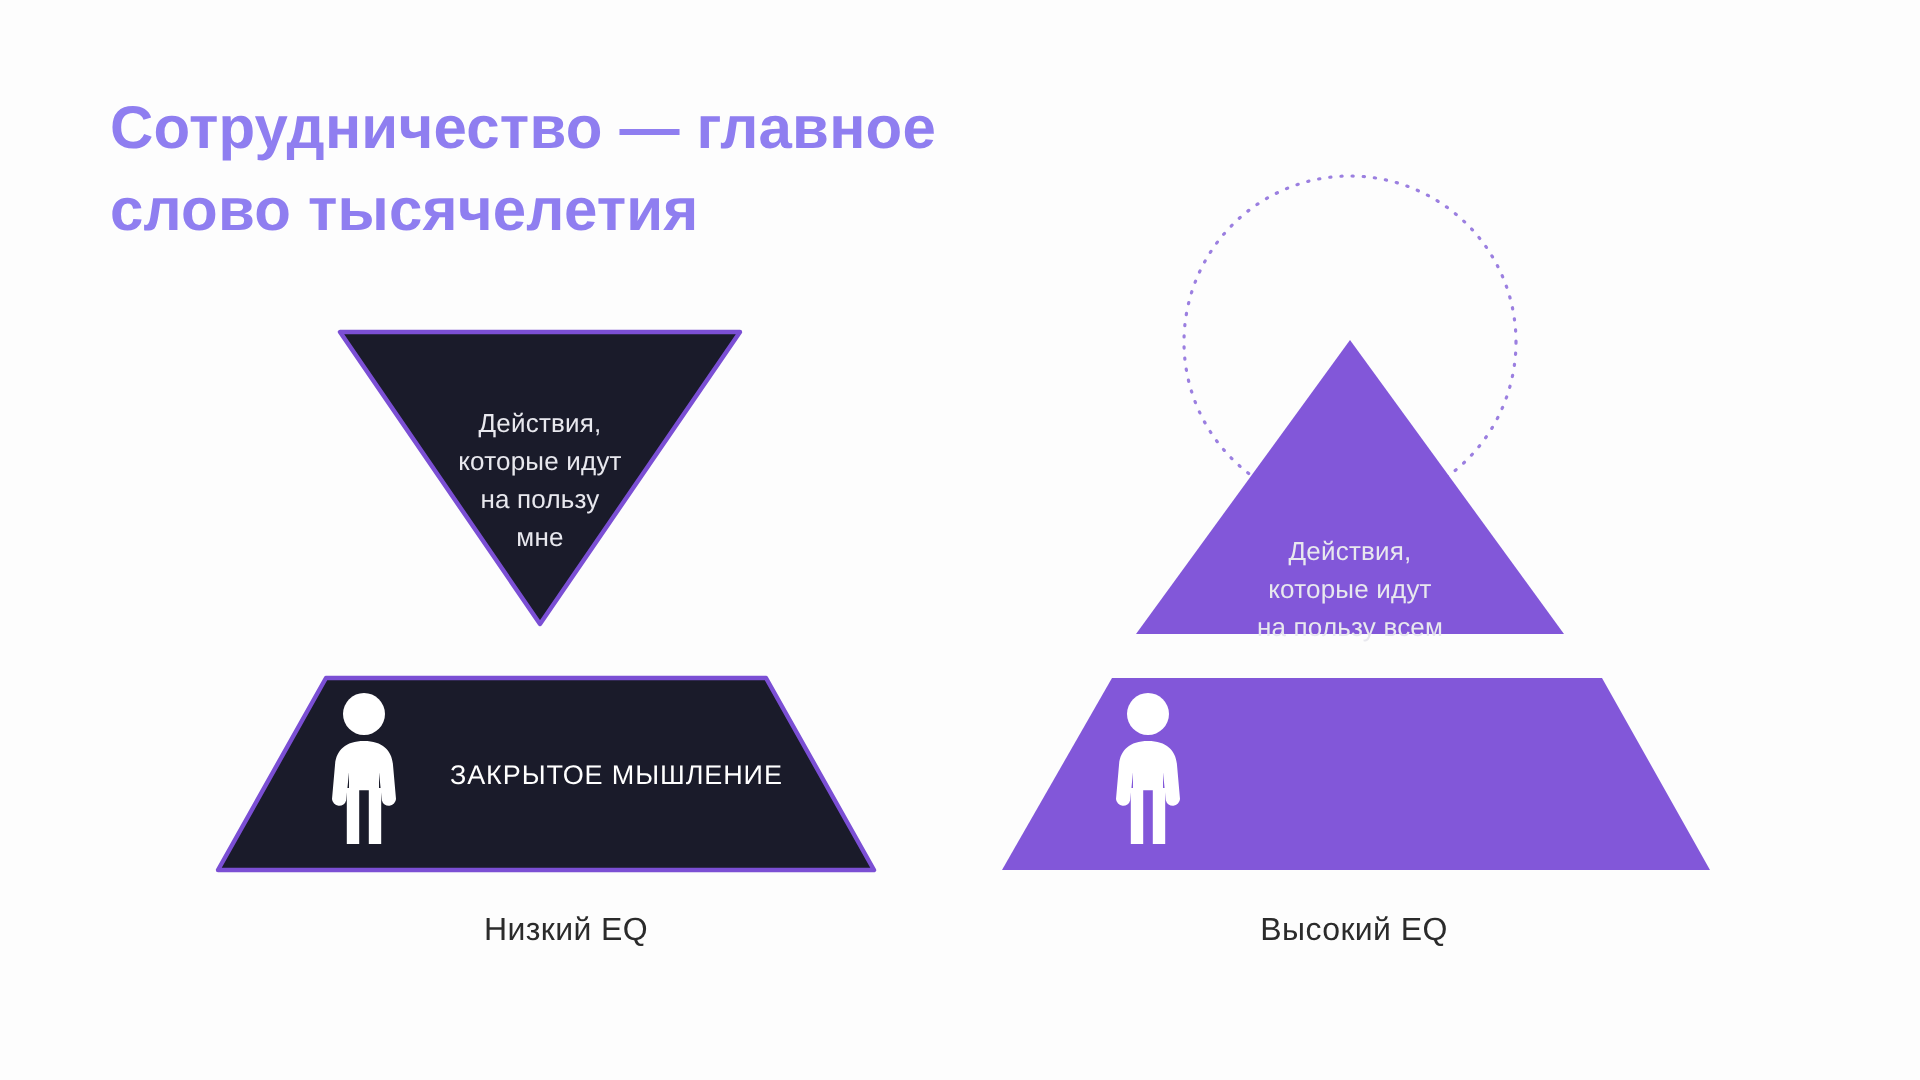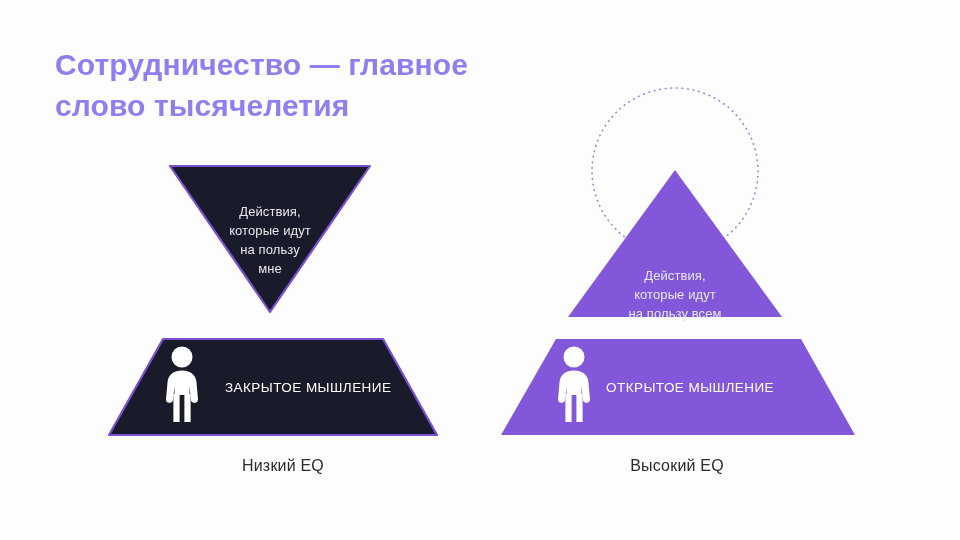--- a/index.html
+++ b/index.html
@@ -152,19 +152,18 @@
 на пользу
 мне</div>
 
   <div class="band-label band-label-left">ЗАКРЫТОЕ МЫШЛЕНИЕ</div>
 
 
   <div class="shape-text text-triangle-right">Действия,
 которые идут
 на пользу всем</div>
 
-  <div class="band-label band-label-right">ОТКРЫТОЕ МЫШЛЕНИЕ</div>
 
   <div class="caption caption-left">Низкий EQ</div>
 
   <div class="caption caption-right">Высокий EQ</div>
 
 </div>
 
 </body></html>

